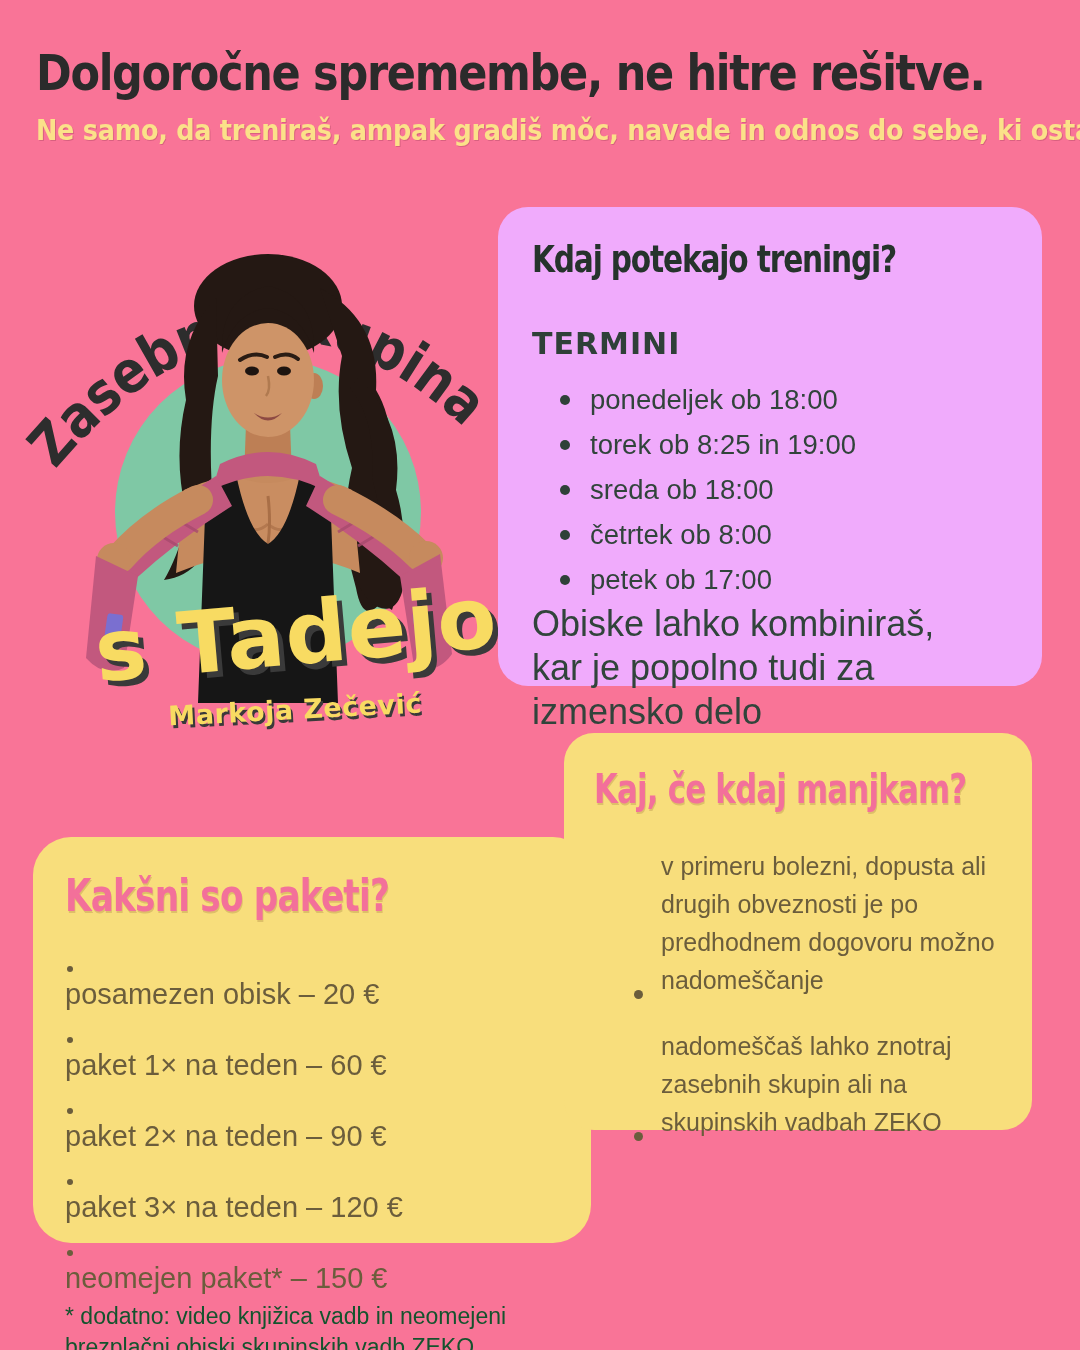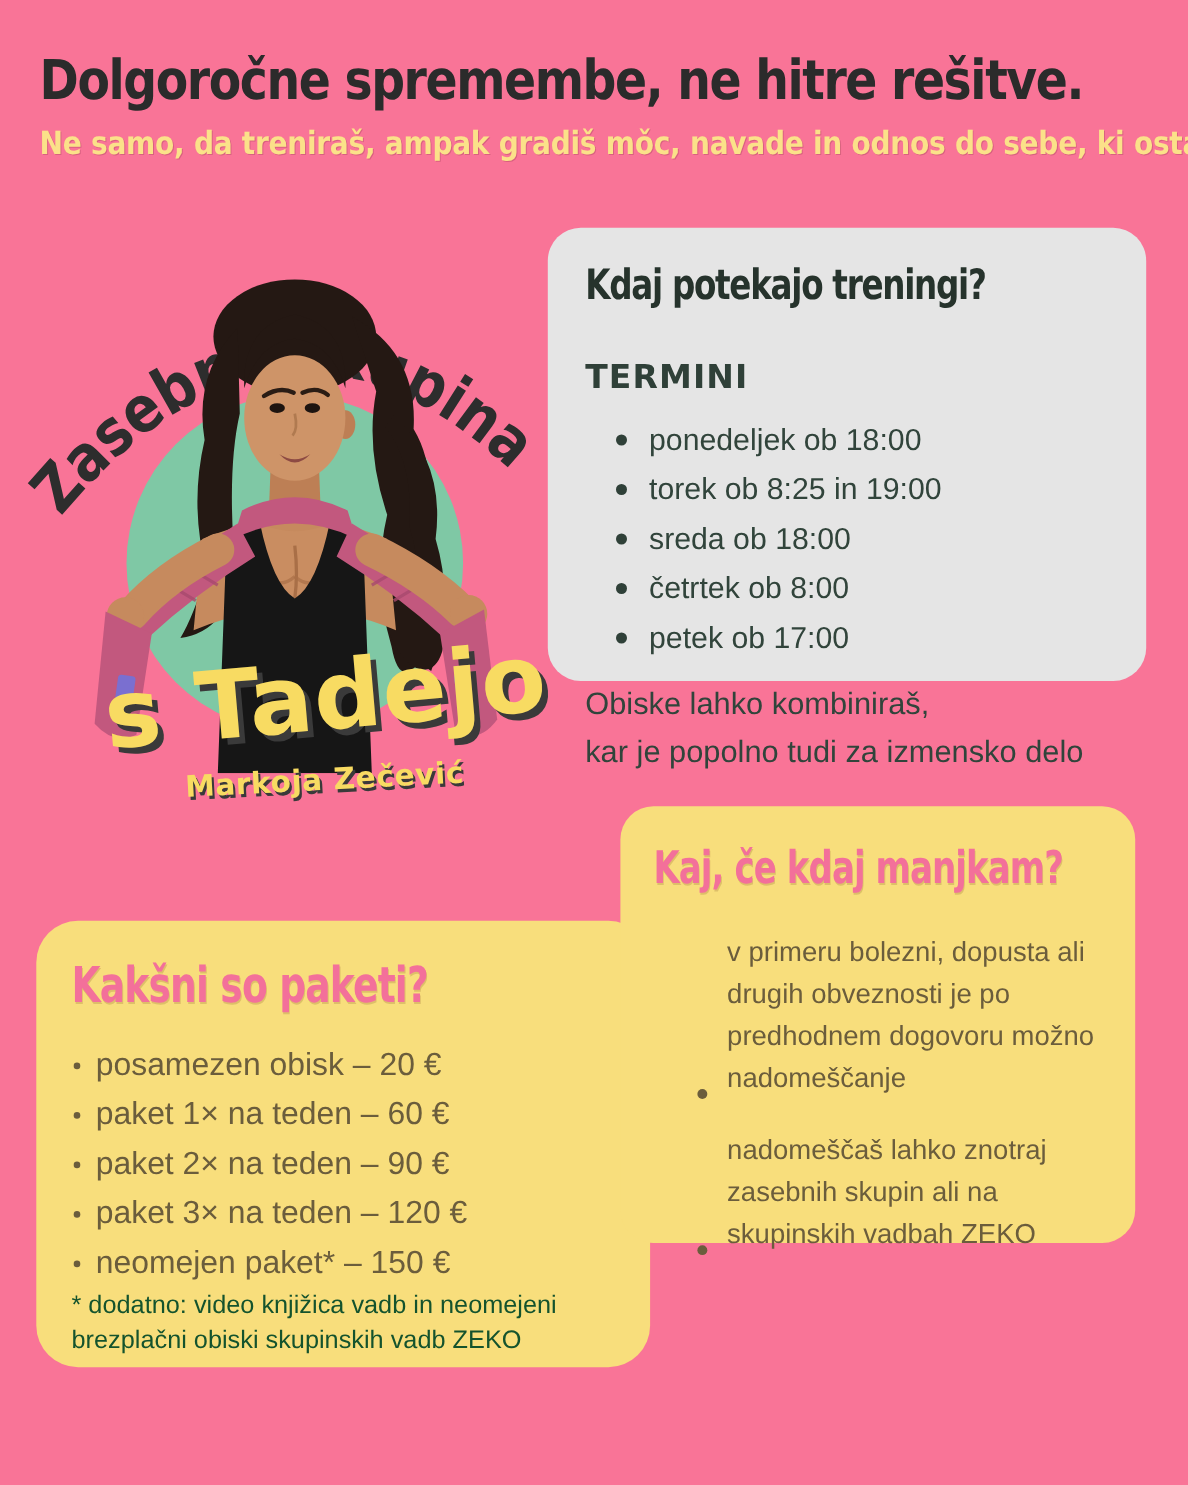--- a/index.html
+++ b/index.html
@@ -35,53 +35,53 @@
   }
   .name-subtitle{
     position:absolute;left:150px;top:694px;width:290px;text-align:center;
     font-size:27px;letter-spacing:.5px;color:#F8DB62;
     transform:rotate(-3deg);text-shadow:2px 3px 0 #3A3A3A;white-space:nowrap;
   }
 
   
   .card{position:absolute;box-sizing:border-box;}
   .schedule-card{
-    left:498px;top:207px;width:544px;height:412px;border-radius:30px;
-    background:#e5e5e5;padding:26px 34px;color:#2F4038;
+    left:498px;top:207px;width:544px;height:479px;border-radius:30px;
+    background:#f0abfc;padding:26px 34px;color:#2F4038;
   }
   .schedule-title{
     font-size:38px;letter-spacing:-1.5px;color:#26332C;
     transform:scaleX(.78);transform-origin:left center;white-space:nowrap;
     margin:4px 0 16px 0;
   }
   .termini-label{
     font-family:"DejaVu Sans",sans-serif;font-weight:800;
     font-size:30px;letter-spacing:1px;margin-bottom:16px;margin-top:45px;
   }
   .schedule-list{margin:0;padding:0;list-style:none;}
   .schedule-list li{
     display:flex;align-items:flex-start;
     font-size:27.5px;line-height:45px;color:#31443B;
   }
   .dot{flex:0 0 auto;border-radius:50%;background:#2F4038;}
   .dot-lg{width:10px;height:10px;margin:18px 20px 0 28px;}
-  .schedule-note{margin-top:16px;font-size:28px;line-height:44px;color:#31443B;}
+  .schedule-note{font-size:36px;line-height:44px;color:#31443B;}
 
   .packages-card{
     left:33px;top:837px;width:558px;height:406px;border-radius:38px;
     background:#F8DE7C;padding:26px 32px;color:#6B5D3C;
   }
   .packages-title{
     font-size:45px;letter-spacing:-1px;color:#F3709A;
     transform:scaleX(.76);transform-origin:left center;white-space:nowrap;
     margin:6px 0 24px 0;text-shadow:1px 2px 0 rgba(120,70,30,.2);
   }
   .price-row{
     display:flex;align-items:flex-start;
-    font-size:29px;line-height:45px;white-space:nowrap;
+    font-size:29px;line-height:45px;white-space:nowrap;flex-direction:column;
   }
   .middot{flex:0 0 auto;width:6px;height:6px;border-radius:50%;background:#6B5D3C;margin:20px 14px 0 2px;}
   .packages-footnote{margin-top:0;font-size:23px;line-height:31px;color:#14532d;}
 
   .absence-card{
     left:564px;top:733px;width:468px;height:397px;border-radius:30px;
     background:#F8DE7C;padding:28px 30px;color:#6B5D3C;
   }
   .absence-title{
     font-size:41px;letter-spacing:-1px;color:#F3709A;

